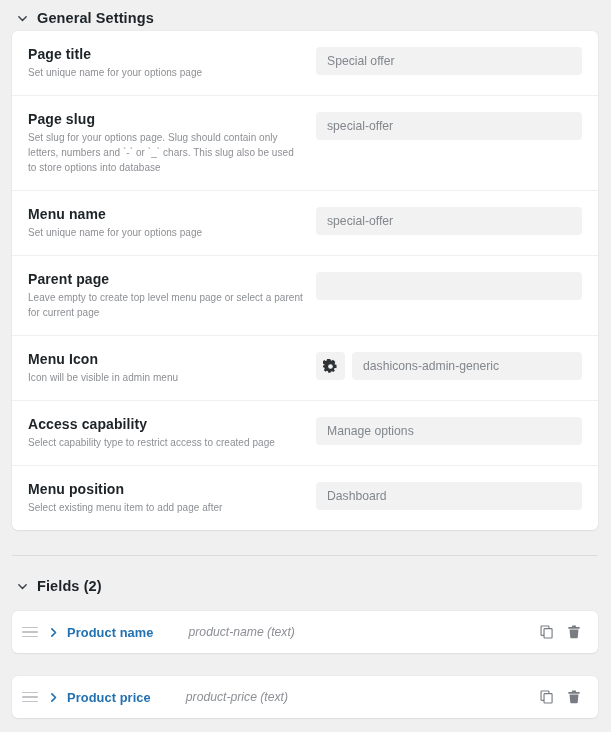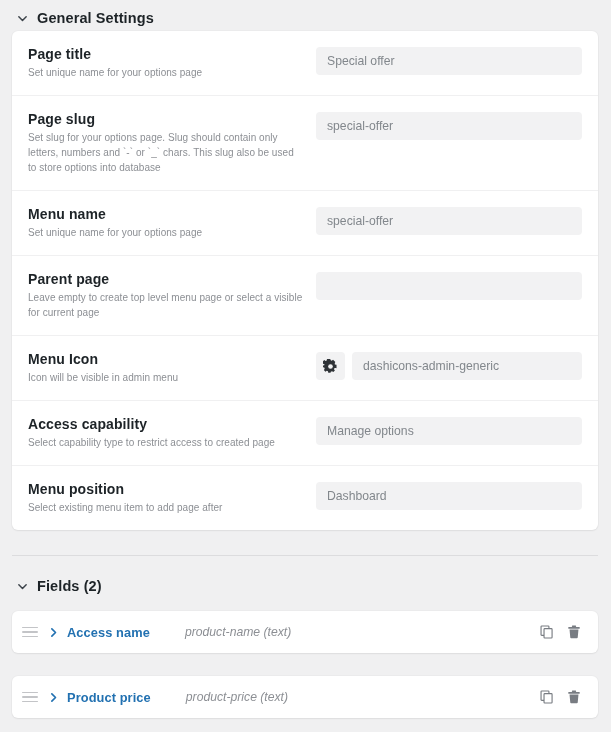--- a/index.html
+++ b/index.html
@@ -200,21 +200,21 @@
         <div class="desc">Set unique name for your options page</div>
       </div>
       <div class="row-right">
         <input class="field" type="text" value="special-offer" style="">
       </div>
     </div>
 
     <div class="row">
       <div class="row-left">
         <div class="lbl">Parent page</div>
-        <div class="desc">Leave empty to create top level menu page or select a visible for current page</div>
+        <div class="desc">Leave empty to create top level menu page or select a parent for current page</div>
       </div>
       <div class="row-right">
         <input class="field" type="text" value="" style="">
       </div>
     </div>
 
     <div class="row">
       <div class="row-left">
         <div class="lbl">Menu Icon</div>
         <div class="desc">Icon will be visible in admin menu</div>
@@ -268,21 +268,21 @@
     <span class="drag-handle">
       <i></i>
         <i></i>
         <i></i>
     </span>
     <span class="row-chev">
       <svg width="11" height="11" viewBox="0 0 12 12" fill="none" aria-hidden="true">
         <path d="M4.2 2 L8.2 6 L4.2 10" stroke="#2271b1" stroke-width="1.8" stroke-linecap="round" stroke-linejoin="round"></path>
       </svg>
     </span>
-    <a class="field-title" href="#">Access name</a>
+    <a class="field-title" href="#">Product name</a>
     <span class="field-meta">product-name (text)</span>
     <span class="spacer"></span>
     <span class="act-btn">
       <svg width="14" height="14" viewBox="0 0 16 16" fill="none" aria-hidden="true">
         <rect x="1.2" y="1.2" width="9" height="10.6" rx="0.8" stroke="#787c82" stroke-width="1.3"></rect>
         <rect x="4.6" y="4.2" width="9.2" height="10.6" rx="0.8" fill="#ffffff" stroke="#787c82" stroke-width="1.3"></rect>
       </svg>
     </span>
     <span class="act-btn">
       <svg width="14" height="14" viewBox="0 0 16 16" aria-hidden="true">

